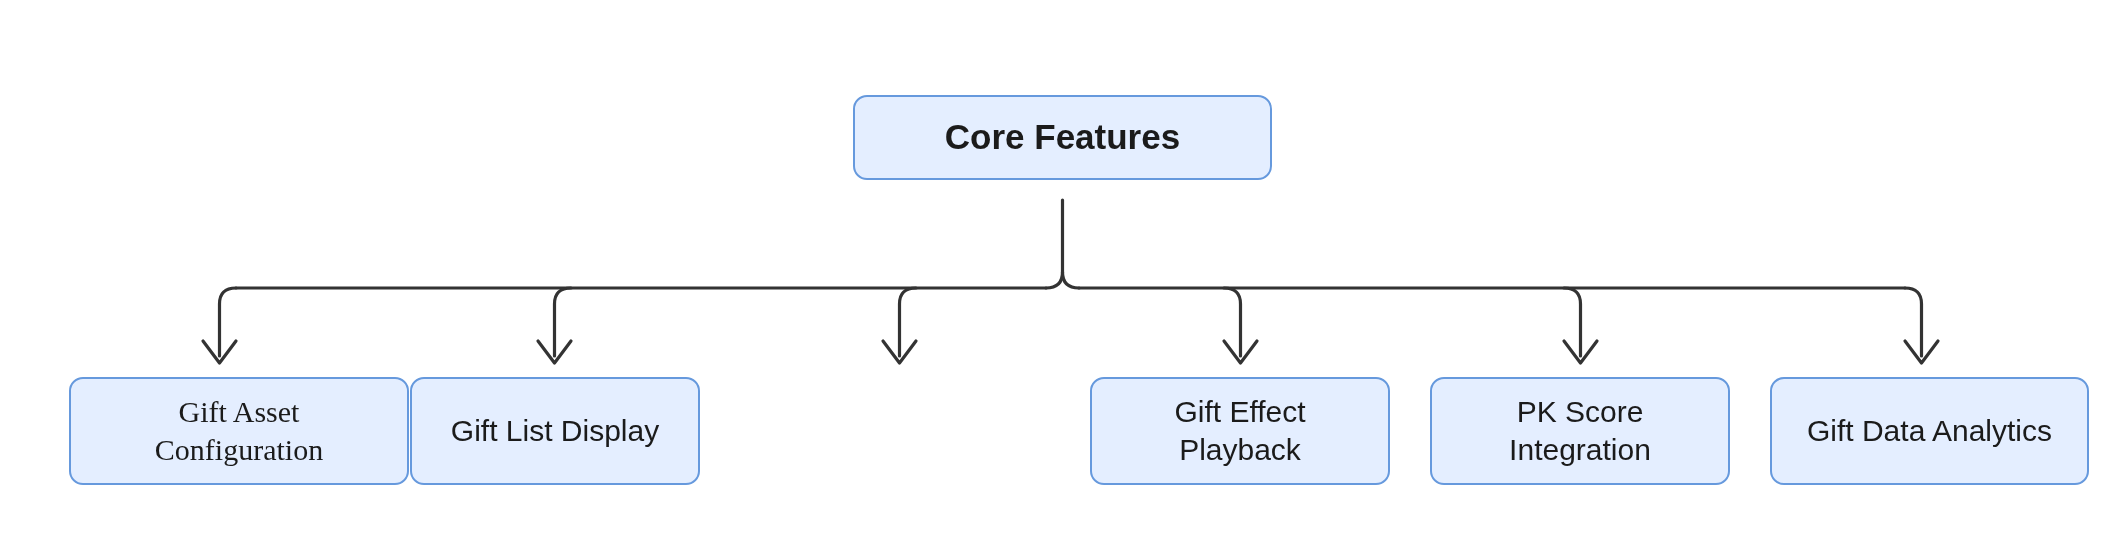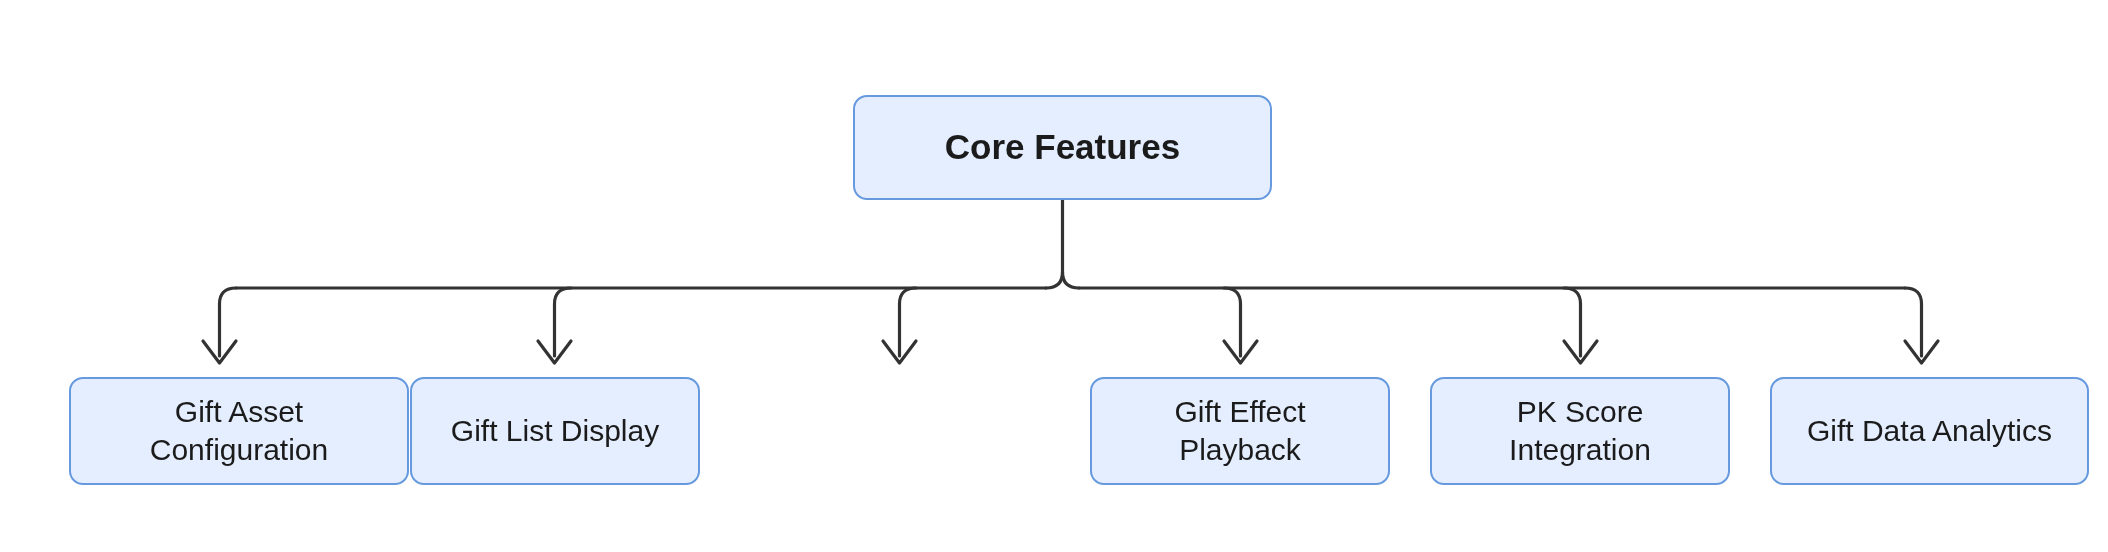--- a/index.html
+++ b/index.html
@@ -43,21 +43,21 @@
     width: 100%;
     padding: 0 10px;
     box-sizing: border-box;
     line-height: 1.28;
     white-space: pre-line;
   }
   #node-root {
     left: 853px;
     top: 95px;
     width: 419px;
-    height: 105px;
+    height: 85px;
   }
   #node-root .node-label {
     font-size: 35px;
     font-weight: bold;
   }
   .child-node {
     top: 377px;
     height: 108px;
   }
   .child-node .node-label {
@@ -98,21 +98,21 @@
 
       <path d="M 1905,288 Q 1921.5,288 1921.5,304 L 1921.5,356"></path>
       <path d="M 1905,341 L 1921.5,363 L 1938,341"></path>
     </g>
   </svg>
 
   <div class="flow-node" id="node-root">
     <span class="node-label">Core Features</span>
   </div>
 
-  <div class="flow-node child-node" id="node-child-0" style="left:69px; width:340px;">
+  <div class="flow-node child-node" id="node-child-0" style="left:69px; width:340px;font-family:Liberation Serif, serif;">
     <span class="node-label">Gift Asset
 Configuration</span>
   </div>
 
   <div class="flow-node child-node" id="node-child-1" style="left:410px; width:290px;">
     <span class="node-label">Gift List Display</span>
   </div>
 
 
   <div class="flow-node child-node" id="node-child-3" style="left:1090px; width:300px;">

